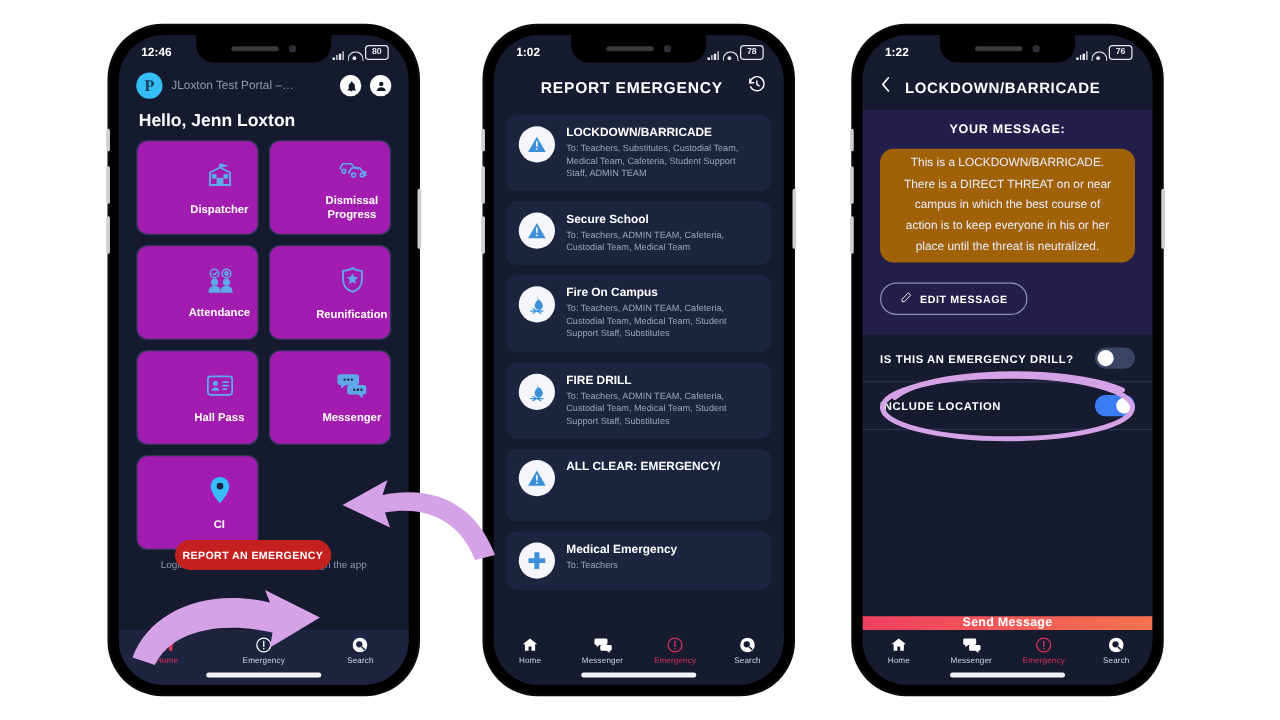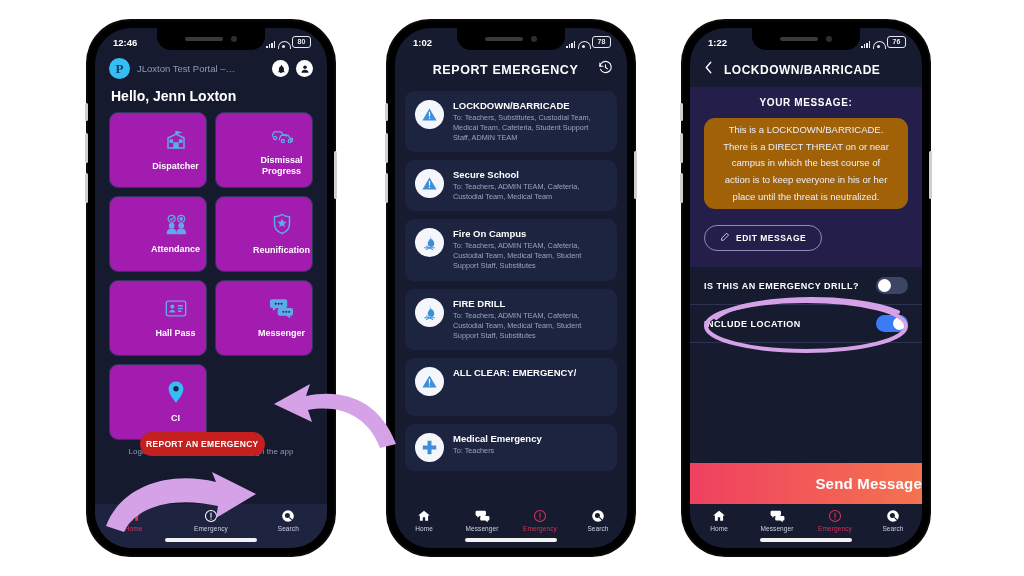--- a/index.html
+++ b/index.html
@@ -148,22 +148,22 @@
     padding: 10px 14px; border-bottom: 1px solid #2c3250; }
   .tlabel2 { color: #fff; font-size: 9px; font-weight: bold; letter-spacing: .5px; }
   .toggle { width: 32px; height: 17px; border-radius: 10px; background: #3d4564;
     position: relative; flex: 0 0 32px; }
   .toggle i { position: absolute; top: 2px; left: 2px; width: 13px; height: 13px;
     border-radius: 50%; background: #fff; }
   .toggle.on { background: #3b7bf6; }
   .toggle.on i { left: auto; right: 2px; }
   .send-btn {
     background: linear-gradient(90deg,#ef4060 0%,#f4734f 100%);
-    color: #fff; font-size: 15px; font-weight: bold;
-    text-align: right; padding: 12px 0; letter-spacing: .2px;
+    color: #fff; font-size: 10px; font-weight: bold;
+    text-align: center; padding: 0 0; letter-spacing: .2px;
   }
 
   .arrow { position: absolute; z-index: 40; pointer-events: none; }
   .ellipse-mark { position: absolute; z-index: 40; pointer-events: none; }
 </style>
 </head>
 <body>
 
 <div class="stage">
 

